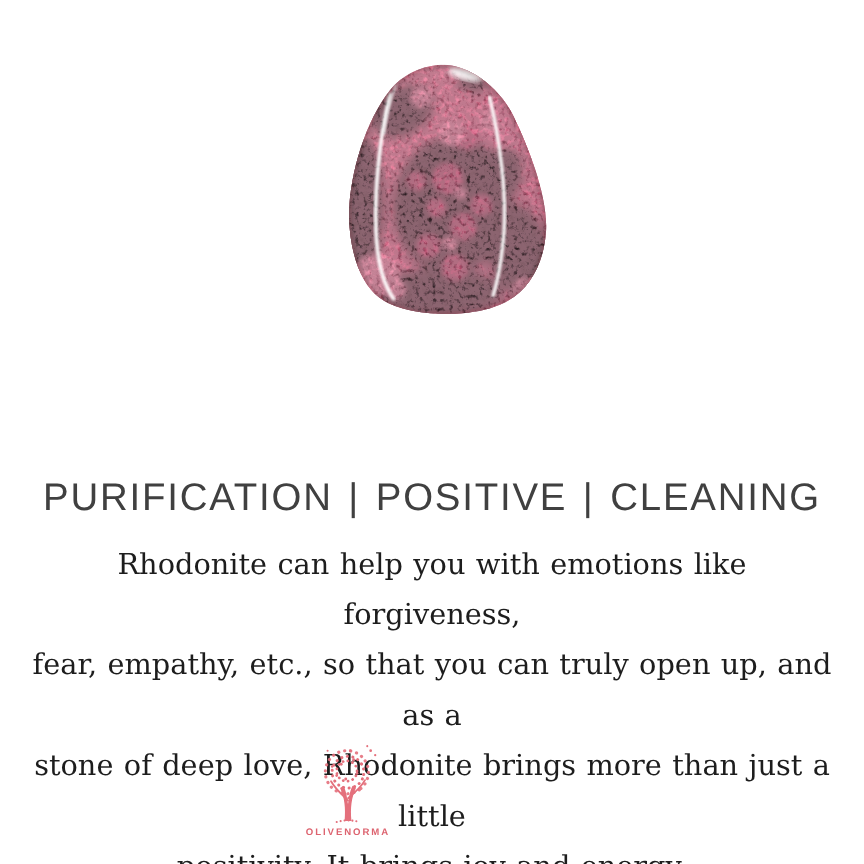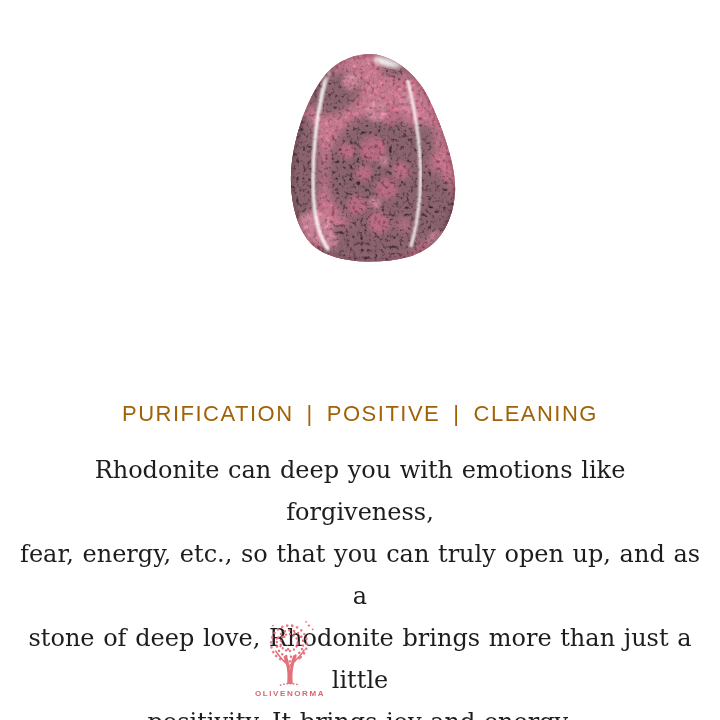--- a/index.html
+++ b/index.html
@@ -7,22 +7,22 @@
         font-family:"Liberation Sans",sans-serif;}
 
   .stone{position:absolute;left:289px;top:53px;width:170px;height:212px;margin:0;}
   .stone svg{display:block;width:170px;height:212px;}
 
   .title{position:absolute;top:293px;left:0;width:720px;margin:0;text-align:center;
          font-family:"Liberation Serif",serif;font-weight:700;font-size:70px;line-height:74px;
          color:#e06a78;letter-spacing:1px;}
 
   .subtitle{position:absolute;top:399px;left:0;width:720px;text-align:center;
-            font-family:"Liberation Sans",sans-serif;font-size:22px;line-height:30px;
-            color:#a16207;letter-spacing:1.5px;}
+            font-family:"Liberation Sans",sans-serif;font-size:32px;line-height:30px;
+            color:#404040;letter-spacing:1.5px;}
   .subtitle .sep{margin:0 13px;font-weight:400;}
 
   .desc{position:absolute;top:449px;left:20px;width:680px;text-align:center;
         font-family:"DejaVu Serif",serif;font-size:24px;line-height:42px;
         color:#1d1d1d;word-spacing:1px;}
 
   .logo{position:absolute;top:618px;left:0;width:580px;text-align:center;}
   .logo svg{display:block;margin:0 auto;width:62px;height:68px;}
   .brand{margin-top:3px;font-family:"Liberation Sans",sans-serif;font-weight:700;
          font-size:8px;letter-spacing:1.6px;color:#dd6470;}
@@ -115,22 +115,22 @@
       </g>
     </svg>
   </figure>
 
 
   <div class="subtitle">
     <span>PURIFICATION</span><span class="sep">|</span><span>POSITIVE</span><span class="sep">|</span><span>CLEANING</span>
   </div>
 
   <div class="desc">
-    <div class="line">Rhodonite can deep you with emotions like forgiveness,</div>
-    <div class="line">fear, energy, etc., so that you can truly open up, and as a</div>
+    <div class="line">Rhodonite can help you with emotions like forgiveness,</div>
+    <div class="line">fear, empathy, etc., so that you can truly open up, and as a</div>
     <div class="line">stone of deep love, Rhodonite brings more than just a little</div>
     <div class="line">positivity. It brings joy and energy.</div>
   </div>
 
   <div class="logo">
     <svg viewBox="0 0 64 72" xmlns="http://www.w3.org/2000/svg">
       <g stroke="#e4707c" fill="none" stroke-linecap="round">
 
         <circle cx="31" cy="26" r="9" stroke-width="2.4" stroke-dasharray="0.1 4.2"></circle>
         <circle cx="32" cy="27" r="14" stroke-width="2.6" stroke-dasharray="0.1 4.8" transform="rotate(25 32 27)"></circle>

